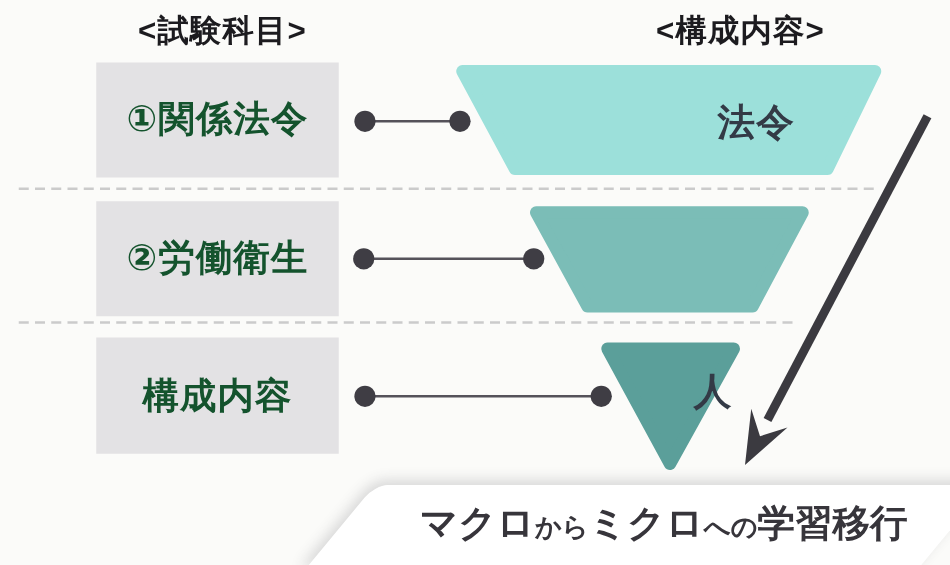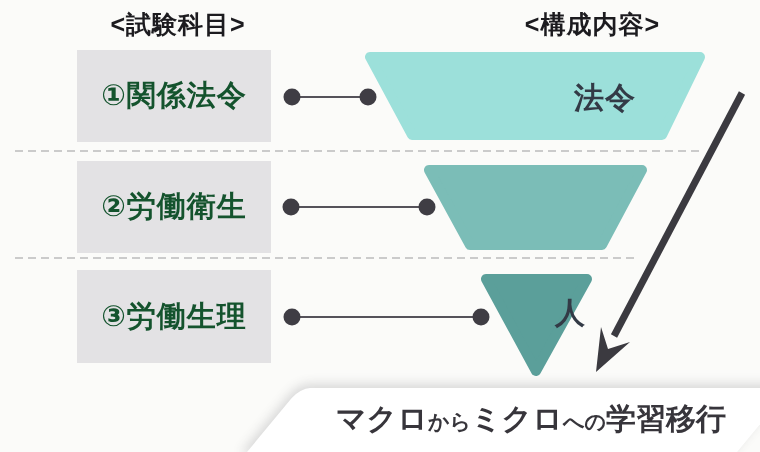--- a/index.html
+++ b/index.html
@@ -77,21 +77,21 @@
   <div class="col-header left">&lt;試験科目&gt;</div>
   <div class="col-header right">&lt;構成内容&gt;</div>
 
   <div class="subject-box r1">
     <span>①関係法令</span>
   </div>
   <div class="subject-box r2">
     <span>②労働衛生</span>
   </div>
   <div class="subject-box r3">
-    <span>③労働生理</span>
+    <span>構成内容</span>
   </div>
 
   <svg class="diagram" width="760" height="452" viewBox="0 0 760 452">
 
     <line x1="15" y1="151" x2="700" y2="151" stroke="#cbcbcb" stroke-width="2" stroke-dasharray="8 5"></line>
     <line x1="15" y1="258" x2="638" y2="258" stroke="#cbcbcb" stroke-width="2" stroke-dasharray="8 5"></line>
 
     <polygon points="370,57 700,57 662,135 412,135" stroke-width="10" stroke-linejoin="round" stroke="#9ce0da" fill="#9ce0da"></polygon>
     <polygon points="429,170 642,170 602,245 470,245" stroke-width="10" stroke-linejoin="round" stroke="#7bbdb7" fill="#7bbdb7"></polygon>
     <polygon points="486,279 587,279 536,371" stroke-width="10" stroke-linejoin="round" stroke="#5b9f9a" fill="#5b9f9a"></polygon>

